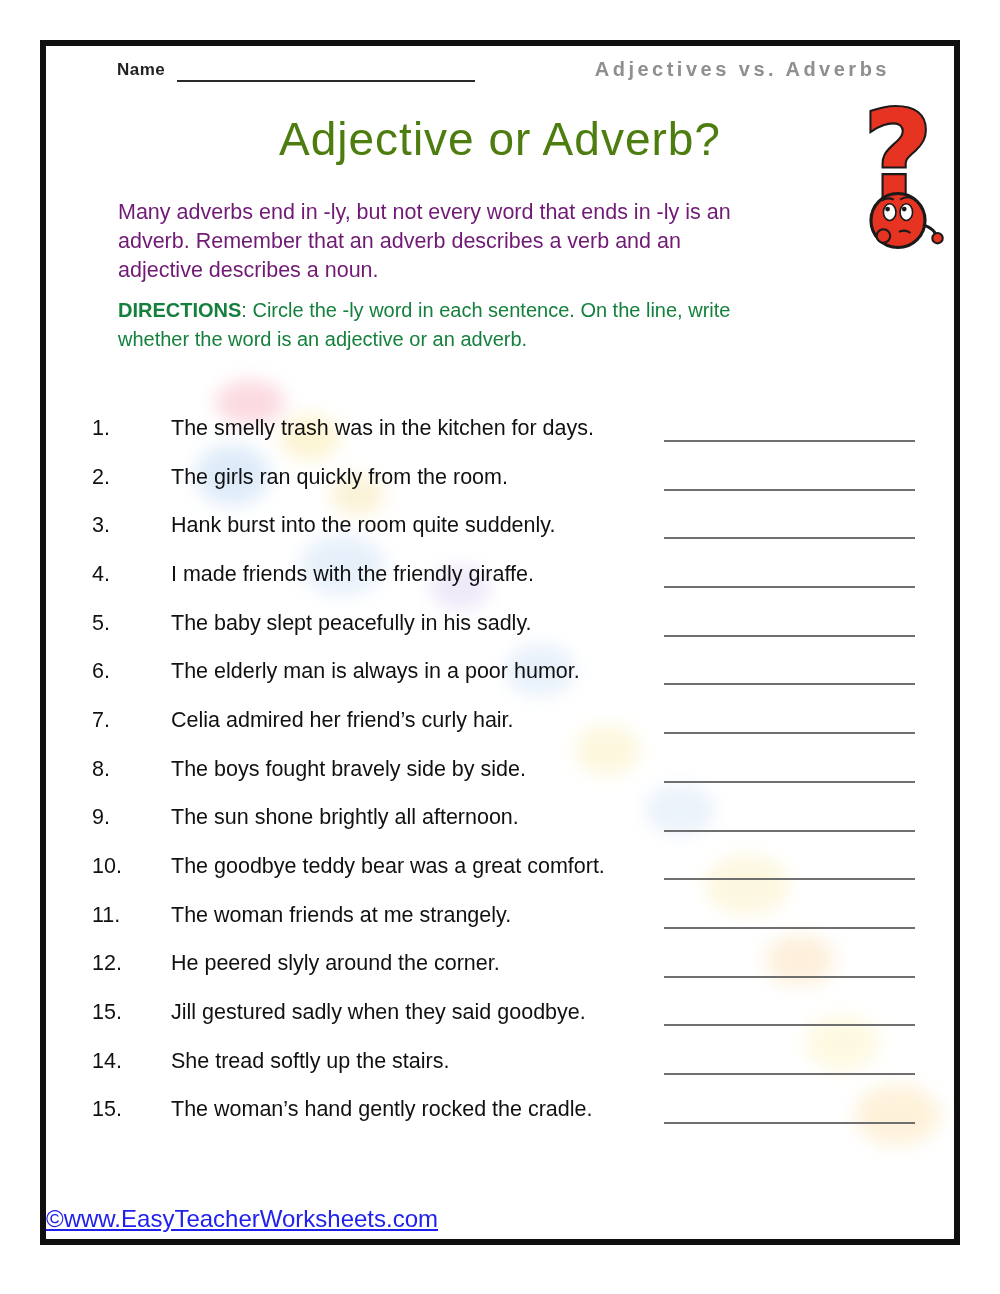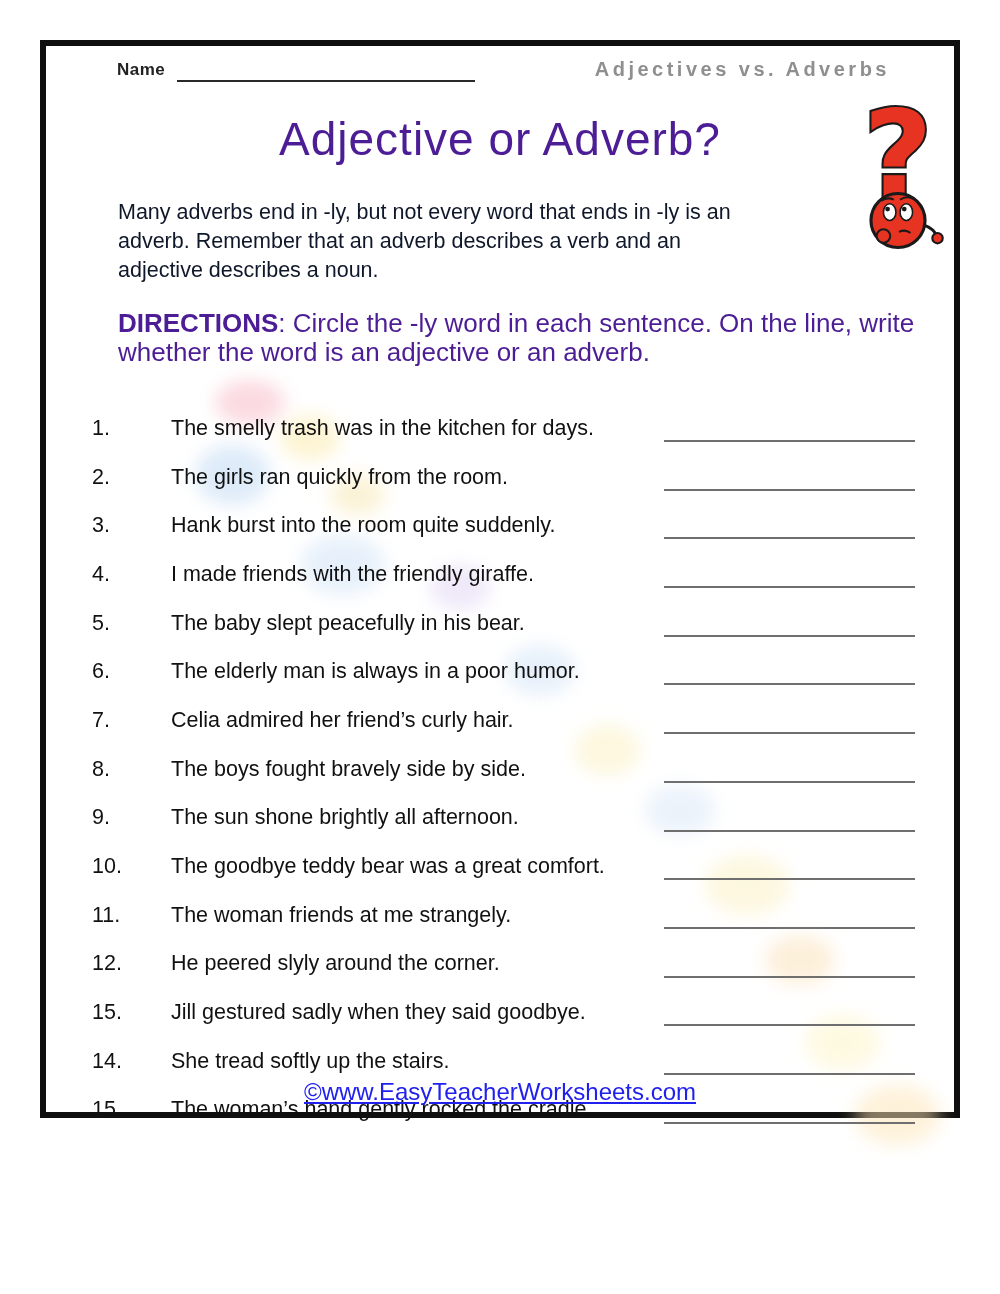--- a/index.html
+++ b/index.html
@@ -4,66 +4,66 @@
 <style>
   html,body{margin:0;padding:0;}
   body{
     width:1000px;height:1294px;
     background:#ffffff;
     font-family:"Liberation Sans", sans-serif;
     position:relative;
     overflow:hidden;
   }
   .frame{
-    position:absolute;left:40px;top:40px;width:920px;height:1078px;
+    position:absolute;left:40px;top:40px;width:920px;height:1205px;
     border:6px solid #0f0f0f;background:#ffffff;box-sizing:border-box;
   }
   
   .wm{position:absolute;border-radius:50%;filter:blur(9px);opacity:.5;pointer-events:none;}
   
   .header{
     position:absolute;top:12px;left:71px;right:64px;
     display:flex;align-items:flex-end;
   }
   .name-label{font-size:17px;font-weight:700;color:#222;letter-spacing:.5px;padding-bottom:2px;}
   .name-line{width:298px;border-bottom:2.5px solid #2a2a2a;height:18px;margin-left:12px;}
   .header-spacer{flex:1;}
   .series-title{
     font-size:20px;font-weight:700;color:#8f8f8f;letter-spacing:3.5px;
     padding-bottom:1px;white-space:nowrap;
   }
   
   .page-title{
     position:absolute;top:66px;left:0;right:0;text-align:center;
-    font-size:46px;color:#4c1d95;letter-spacing:1px;font-weight:400;
+    font-size:46px;color:#4d7c0f;letter-spacing:1px;font-weight:400;
   }
   
   .qm-wrap{position:absolute;top:48px;right:4px;width:104px;height:176px;}
   
   .intro{
     position:absolute;top:152px;left:72px;right:60px;
-    font-size:21.5px;line-height:29px;color:#0f172a;white-space:nowrap;
+    font-size:21.5px;line-height:29px;color:#701a75;white-space:nowrap;
   }
   .directions{
-    position:absolute;top:263px;left:72px;right:60px;
-    font-size:26px;line-height:29px;color:#4c1d95;white-space:nowrap;
+    position:absolute;top:250px;left:72px;right:60px;
+    font-size:20px;line-height:29px;color:#15803d;white-space:nowrap;
   }
   .directions b{font-weight:700;}
   
   .items{position:absolute;top:358px;left:46px;width:823px;}
   .row{position:relative;height:48.7px;display:flex;align-items:center;}
   .row .num{width:51px;font-size:21.5px;color:#111;flex:none;}
   .row .sentence{font-size:21.5px;color:#111;white-space:nowrap;margin-left:28px;}
   .row .answer-line{
     position:absolute;right:0;top:36px;width:251px;
     border-bottom:2px solid #6f6f6f;height:0;
   }
   
   .footer{
-    position:absolute;left:0;right:0;bottom:6px;text-align:center;
+    position:absolute;left:0;right:0;bottom:6px;text-align:left;
   }
   .footer a{
     font-size:24px;color:#2121ee;text-decoration:underline;cursor:pointer;
   }
 </style>
 </head>
 <body>
 
 <div class="frame">
 
@@ -141,21 +141,21 @@
     </div>
 
     <div class="row">
       <span class="num">4.</span>
       <span class="sentence">I made friends with the friendly giraffe.</span>
       <span class="answer-line"></span>
     </div>
 
     <div class="row">
       <span class="num">5.</span>
-      <span class="sentence">The baby slept peacefully in his bear.</span>
+      <span class="sentence">The baby slept peacefully in his sadly.</span>
       <span class="answer-line"></span>
     </div>
 
     <div class="row">
       <span class="num">6.</span>
       <span class="sentence">The elderly man is always in a poor humor.</span>
       <span class="answer-line"></span>
     </div>
 
     <div class="row">

